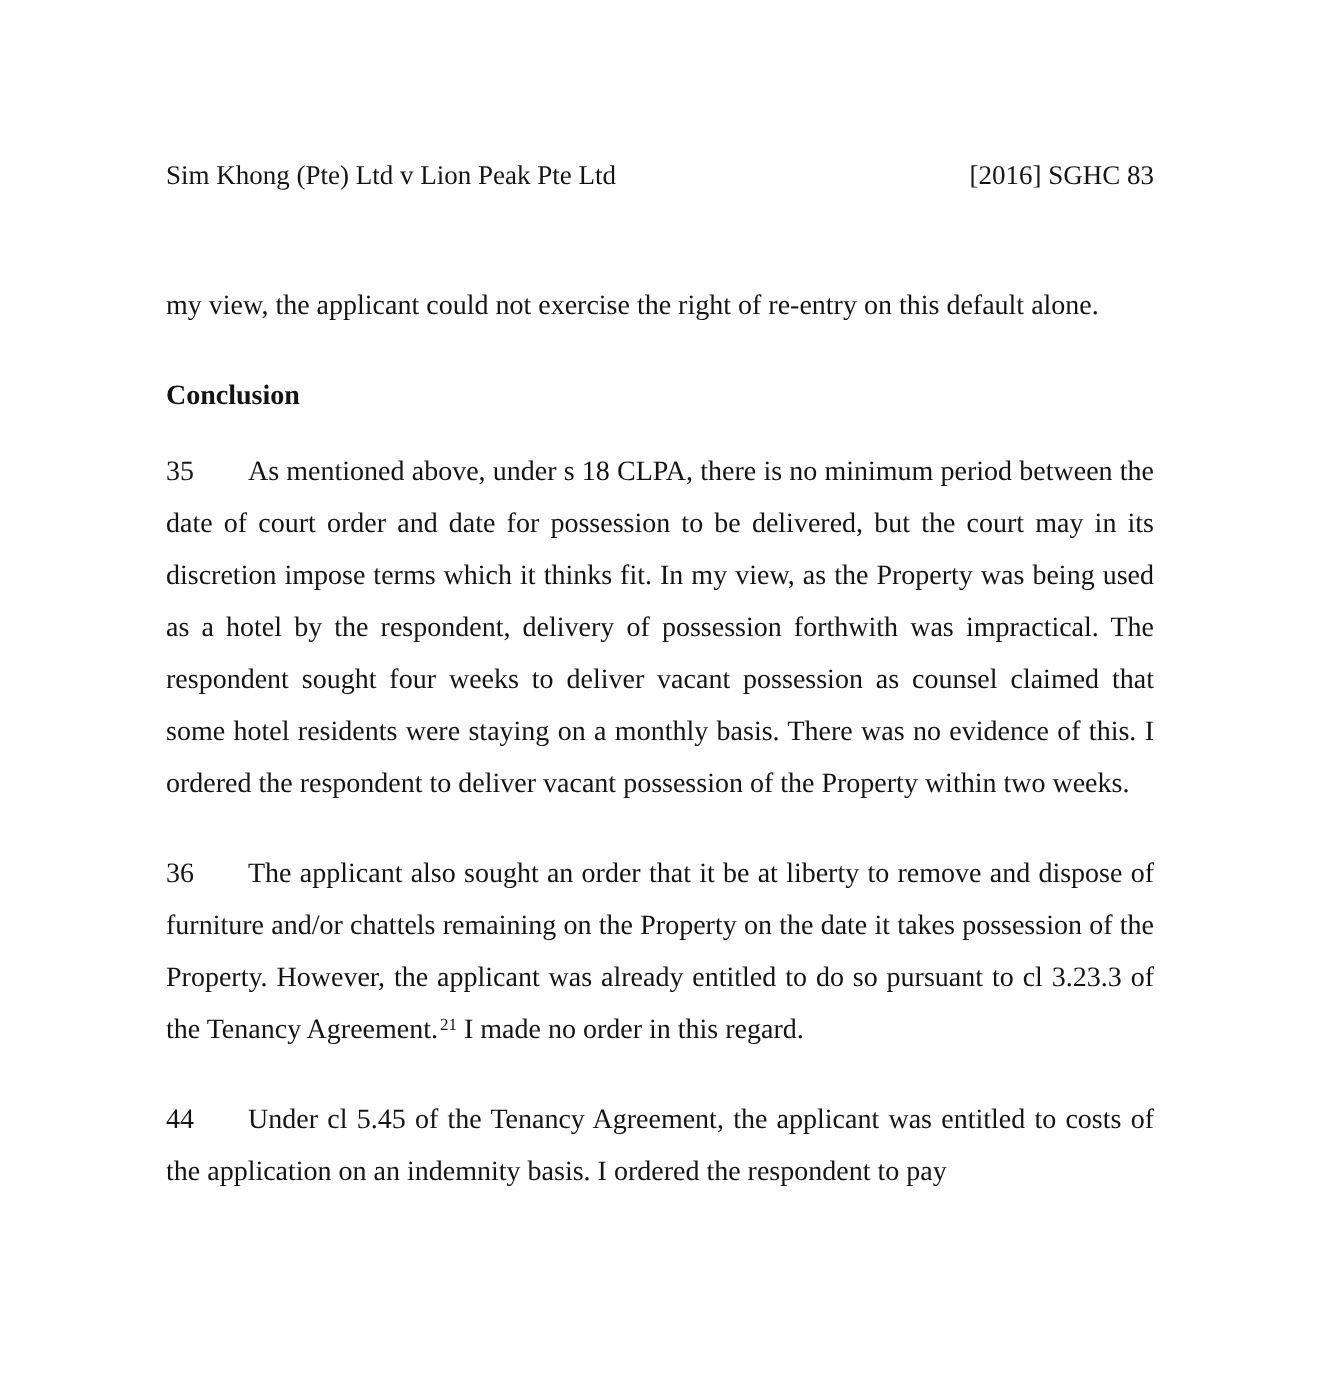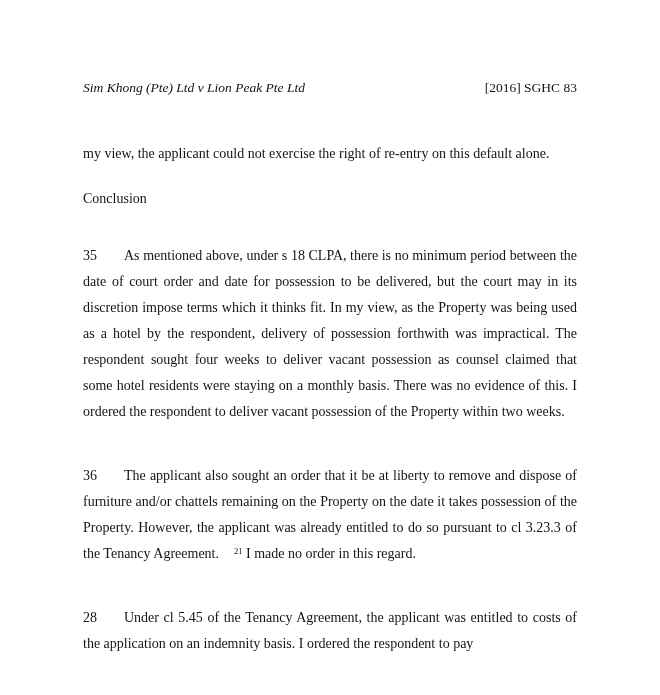--- a/index.html
+++ b/index.html
@@ -21,53 +21,51 @@
     top: 79px;
     left: 83px;
     width: 494px;
     display: flex;
     justify-content: space-between;
     align-items: baseline;
     font-size: 13.5px;
     line-height: 18px;
   }
   .case-name {
-    font-style: italic;
   }
   .content {
     position: absolute;
     top: 141px;
     left: 83px;
     width: 494px;
     font-size: 14px;
     line-height: 26px;
     text-align: justify;
   }
   .para {
     margin: 0 0 19px 0;
   }
   .section-heading {
     font-size: 14px;
-    font-weight: normal;
+    font-weight: bold;
     line-height: 26px;
     margin: 0 0 12px 0;
     text-align: left;
   }
   .pnum {
     display: inline-block;
     width: 41px;
-    margin-top: 19px;
   }
   .fn {
     font-size: 8.5px;
     line-height: 0;
     position: relative;
     top: -4.5px;
     vertical-align: baseline;
-    margin-left: 15px;
+    margin-left: 1px;
   }
 </style>
 </head>
 <body>
 
 <div class="page">
 
   <header class="running-header">
     <span class="case-name">Sim Khong (Pte) Ltd v Lion Peak Pte Ltd</span>
     <span class="citation">[2016] SGHC 83</span>
@@ -76,16 +74,16 @@
   <main class="content">
 
     <p class="para"><span>my view, the applicant could not exercise the right of re-entry on this default alone.</span></p>
 
     <h2 class="section-heading">Conclusion</h2>
 
     <p class="para"><span class="pnum">35</span><span>As mentioned above, under s 18 CLPA, there is no minimum period between the date of court order and date for possession to be delivered, but the court may in its discretion impose terms which it thinks fit. In my view, as the Property was being used as a hotel by the respondent, delivery of possession forthwith was impractical. The respondent sought four weeks to deliver vacant possession as counsel claimed that some hotel residents were staying on a monthly basis. There was no evidence of this. I ordered the respondent to deliver vacant possession of the Property within two weeks.</span></p>
 
     <p class="para"><span class="pnum">36</span><span>The applicant also sought an order that it be at liberty to remove and dispose of furniture and/or chattels remaining on the Property on the date it takes possession of the Property. However, the applicant was already entitled to do so pursuant to cl 3.23.3 of the Tenancy Agreement.</span><sup class="fn">21</sup> <span>I made no order in this regard.</span></p>
 
-    <p class="para"><span class="pnum">28</span><span>Under cl 5.45 of the Tenancy Agreement, the applicant was entitled to costs of the application on an indemnity basis. I ordered the respondent to pay</span></p>
+    <p class="para"><span class="pnum">44</span><span>Under cl 5.45 of the Tenancy Agreement, the applicant was entitled to costs of the application on an indemnity basis. I ordered the respondent to pay</span></p>
 
   </main>
 </div>
 
 </body></html>

